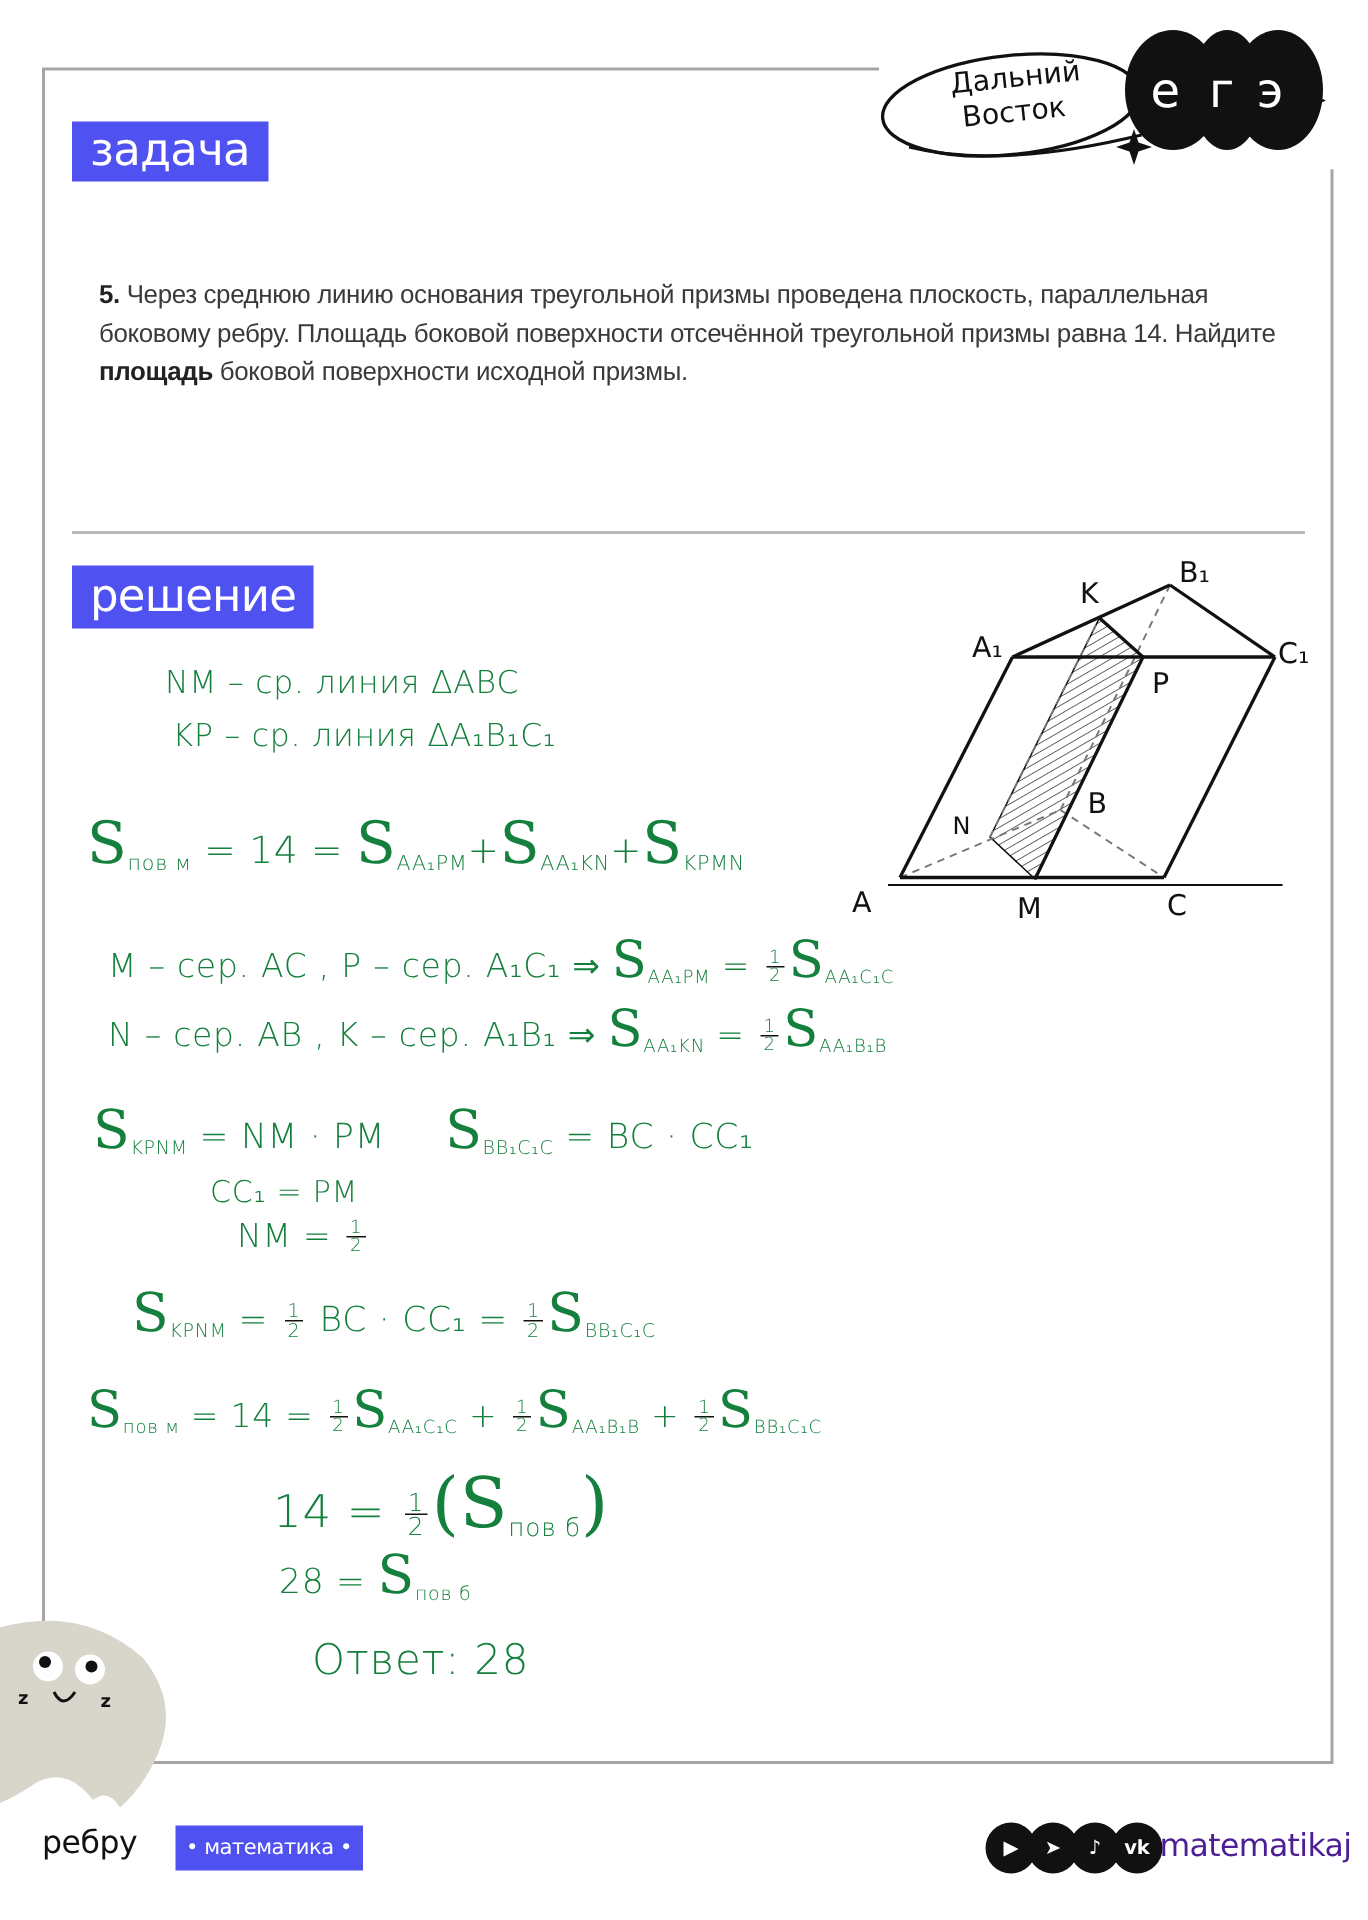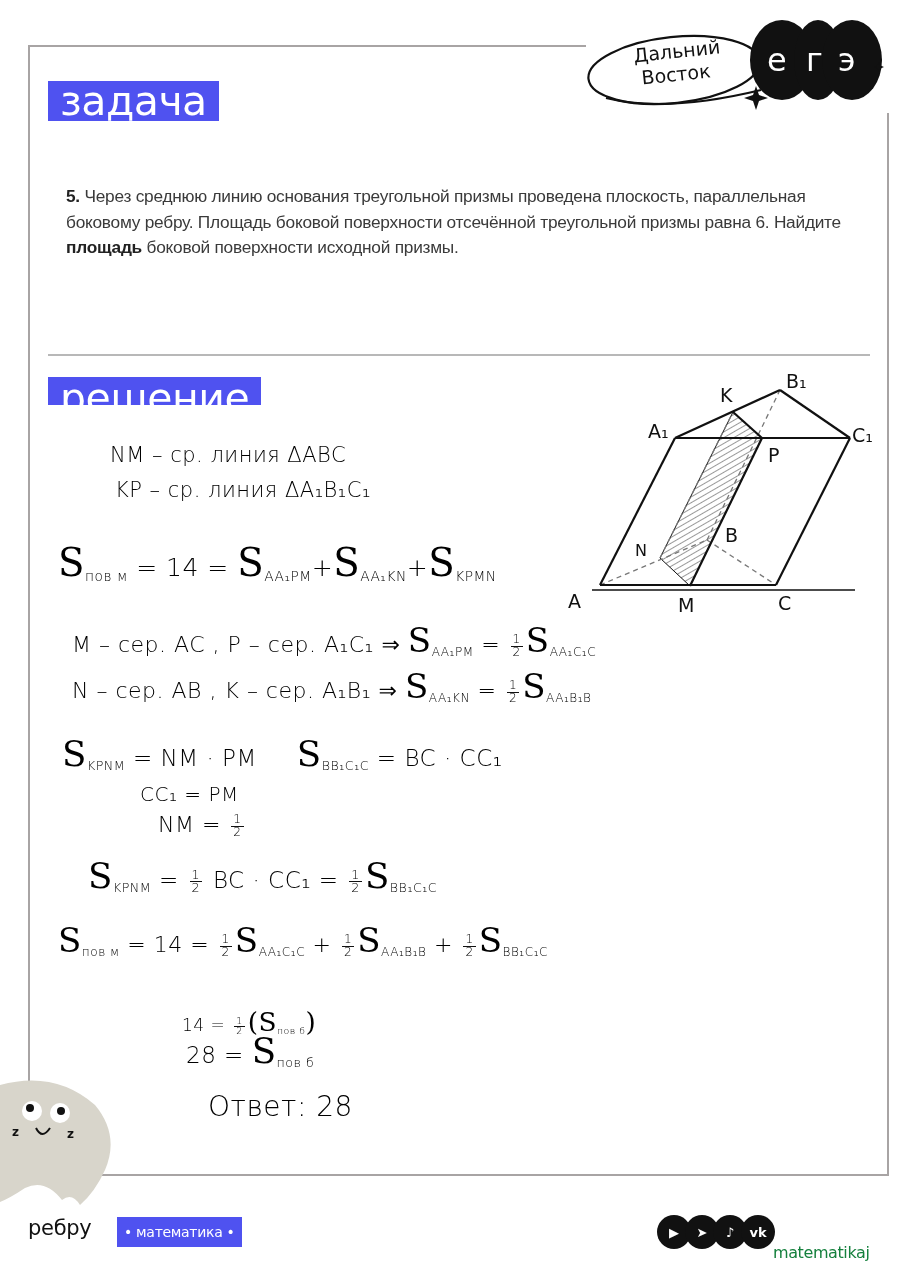--- a/index.html
+++ b/index.html
@@ -6,39 +6,39 @@
   body {
     width: 912px; height: 1280px; position: relative; overflow: hidden;
     background: #ffffff; font-family: "Liberation Sans", sans-serif; color: #111;
   }
   .frame {
     position: absolute; left: 28px; top: 45px; width: 861px; height: 1131px;
     border: 2px solid #a8a4a4; box-sizing: border-box;
   }
   .section-label {
     position: absolute; background: #4f52f0; color: #fff;
-    font-family: "DejaVu Sans", sans-serif; font-size: 41px; line-height: 40px;
+    font-family: "DejaVu Sans", sans-serif; font-size: 30px; line-height: 40px;
     padding: 0 12px; letter-spacing: -0.5px;
   }
   .task-label { left: 48px; top: 81px; height: 40px; }
-  .solution-label { left: 48px; top: 377px; height: 28px; line-height: 42px; }
+  .solution-label { left: 48px; top: 377px; height: 42px; line-height: 42px; }
   .problem {
     position: absolute; left: 66px; top: 184px; width: 800px;
     font-family: "Liberation Sans", sans-serif; font-size: 17.3px; line-height: 25.5px;
     color: #3a3a3a; letter-spacing: -0.25px;
   }
   .problem b { color: #222; }
   .separator {
     position: absolute; left: 48px; top: 354px; width: 822px; height: 2px; background: #b8b8b8;
   }
   
   .logo { position: absolute; left: 586px; top: 18px; width: 310px; height: 95px; }
   
   .hw {
-    position: absolute; font-family: "DejaVu Sans", sans-serif; color: #000000;
+    position: absolute; font-family: "DejaVu Sans", sans-serif; color: #15803d;
     white-space: nowrap; font-weight: 300; letter-spacing: 0.5px;
   }
   .hw sub { font-size: 0.55em; vertical-align: -0.35em; letter-spacing: 0.5px; }
   .hw .big { font-size: 1.55em; font-family: "DejaVu Serif", serif; font-weight: normal; }
   .frac { display: inline-block; vertical-align: middle; text-align: center; font-size: 0.55em; line-height: 0.95em; margin: 0 3px; }
   .frac span { display: block; }
   .frac .num { border-bottom: 1.5px solid #111; padding: 0 2px; }
   .diagram { position: absolute; left: 560px; top: 370px; width: 340px; height: 250px; }
   
   .mascot { position: absolute; left: 0; top: 1080px; width: 120px; height: 130px; }
@@ -52,21 +52,21 @@
     font-size: 14px; padding: 0 7px; letter-spacing: -0.3px;
   }
   .socials { position: absolute; left: 657px; top: 1215px; height: 34px; display: flex; }
   .soc {
     width: 34px; height: 34px; border-radius: 50%; background: #111; margin-right: -6px;
     display: flex; align-items: center; justify-content: center; color: #fff;
     font-size: 13px; font-weight: bold; font-family: "DejaVu Sans", sans-serif;
   }
   .social-handle {
     position: absolute; left: 773px; top: 1218px; font-family: "DejaVu Sans", sans-serif;
-    font-size: 16px; color: #15803d; letter-spacing: -0.4px; margin-top: 25px;
+    font-size: 21px; color: #4c1d95; letter-spacing: -0.4px;
   }
 </style>
 </head>
 <body>
 
 <div class="frame"></div>
 
 <svg class="logo" viewBox="0 0 310 95">
   <rect x="0" y="0" width="310" height="95" fill="#fff"></rect>
   <ellipse cx="88" cy="52" rx="86" ry="33" fill="#fff" stroke="#111" stroke-width="2.2" transform="rotate(-6 88 52)"></ellipse>
@@ -77,21 +77,21 @@
   <ellipse cx="232" cy="42" rx="24" ry="40" fill="#111"></ellipse>
   <ellipse cx="266" cy="42" rx="30" ry="40" fill="#111"></ellipse>
   <text x="181" y="53" font-family="DejaVu Sans, sans-serif" font-size="32" fill="#fff">е</text>
   <text x="220" y="53" font-family="DejaVu Sans, sans-serif" font-size="32" fill="#fff">г</text>
   <text x="252" y="53" font-family="DejaVu Sans, sans-serif" font-size="32" fill="#fff">э</text>
   <path d="M 170 72 L 173 81 L 182 84 L 173 87 L 170 96 L 167 87 L 158 84 L 167 81 Z" fill="#111" transform="translate(0,-4) scale(1)"></path>
   <path d="M 293 44 L 294.5 47.5 L 298 49 L 294.5 50.5 L 293 54 L 291.5 50.5 L 288 49 L 291.5 47.5 Z" fill="#111"></path>
 </svg>
 
 <div class="section-label task-label">задача</div>
-<div class="problem"><b>5.</b><span> Через среднюю линию основания треугольной призмы проведена плоскость, параллельная боковому ребру. Площадь боковой поверхности отсечённой треугольной призмы равна 6. Найдите </span><b>площадь</b><span> боковой поверхности исходной призмы.</span></div>
+<div class="problem"><b>5.</b><span> Через среднюю линию основания треугольной призмы проведена плоскость, параллельная боковому ребру. Площадь боковой поверхности отсечённой треугольной призмы равна 14. Найдите </span><b>площадь</b><span> боковой поверхности исходной призмы.</span></div>
 
 <div class="separator"></div>
 
 <div class="section-label solution-label">решение</div>
 
 <div class="hw" style="left:110px; top:443px; font-size:21px;">NM – ср. линия  ΔABC</div>
 <div class="hw" style="left:115px; top:478px; font-size:21px;">KP – ср. линия  ΔA₁B₁C₁</div>
 
 <div class="hw" style="left:58px; top:540px; font-size:25px;">
   <span class="big">S</span><sub>пов м</sub><span> = 14 = </span><span class="big">S</span><sub>AA₁PM</sub><span>+</span><span class="big">S</span><sub>AA₁KN</sub><span>+</span><span class="big">S</span><sub>KPMN</sub>
@@ -116,21 +116,21 @@
 </div>
 
 <div class="hw" style="left:88px; top:855px; font-size:23px;">
   <span class="big">S</span><sub>KPNM</sub><span> = </span><span class="frac"><span class="num">1</span><span>2</span></span><span> BC · CC₁ = </span><span class="frac"><span class="num">1</span><span>2</span></span><span class="big">S</span><sub>BB₁C₁C</sub>
 </div>
 
 <div class="hw" style="left:58px; top:920px; font-size:22px;">
   <span class="big">S</span><sub>пов м</sub><span> = 14 = </span><span class="frac"><span class="num">1</span><span>2</span></span><span class="big">S</span><sub>AA₁C₁C</sub><span> + </span><span class="frac"><span class="num">1</span><span>2</span></span><span class="big">S</span><sub>AA₁B₁B</sub><span> + </span><span class="frac"><span class="num">1</span><span>2</span></span><span class="big">S</span><sub>BB₁C₁C</sub>
 </div>
 
-<div class="hw" style="left:182px; top:1007px; font-size:17px;">
+<div class="hw" style="left:182px; top:975px; font-size:30px;">
   <span>14 = </span><span class="frac"><span class="num">1</span><span>2</span></span><span class="big">(</span><span class="big">S</span><sub>пов б</sub><span class="big">)</span>
 </div>
 
 <div class="hw" style="left:186px; top:1030px; font-size:23px;">
   <span>28 = </span><span class="big">S</span><sub>пов б</sub>
 </div>
 
 <div class="hw" style="left:208px; top:1090px; font-size:28px;">Ответ: 28</div>
 
 <svg class="diagram" viewBox="0 0 340 250">

